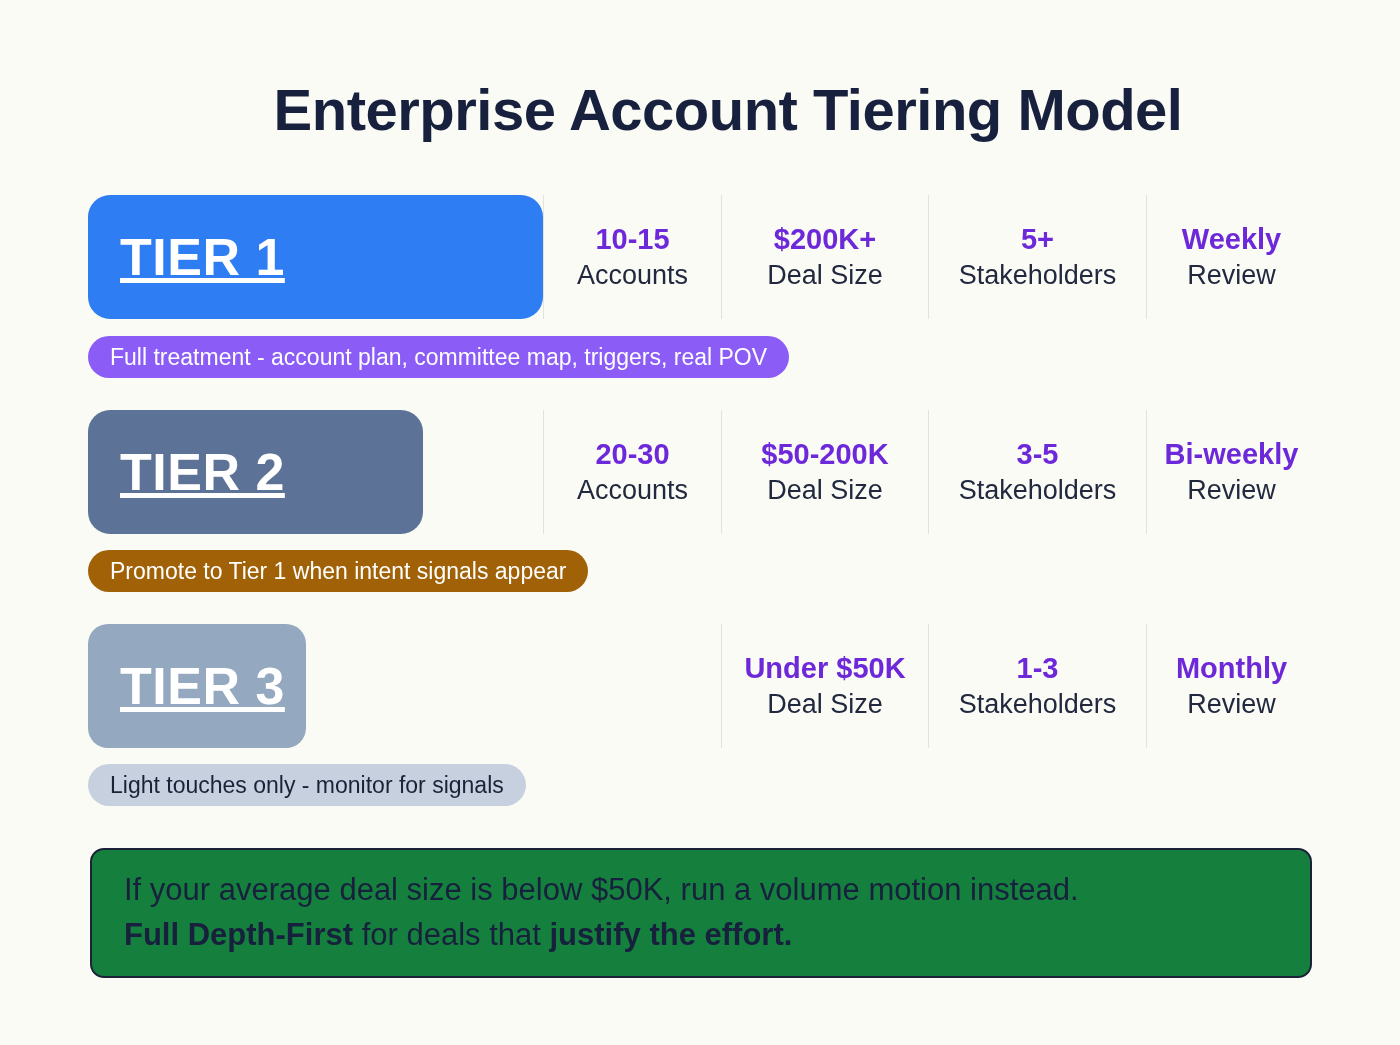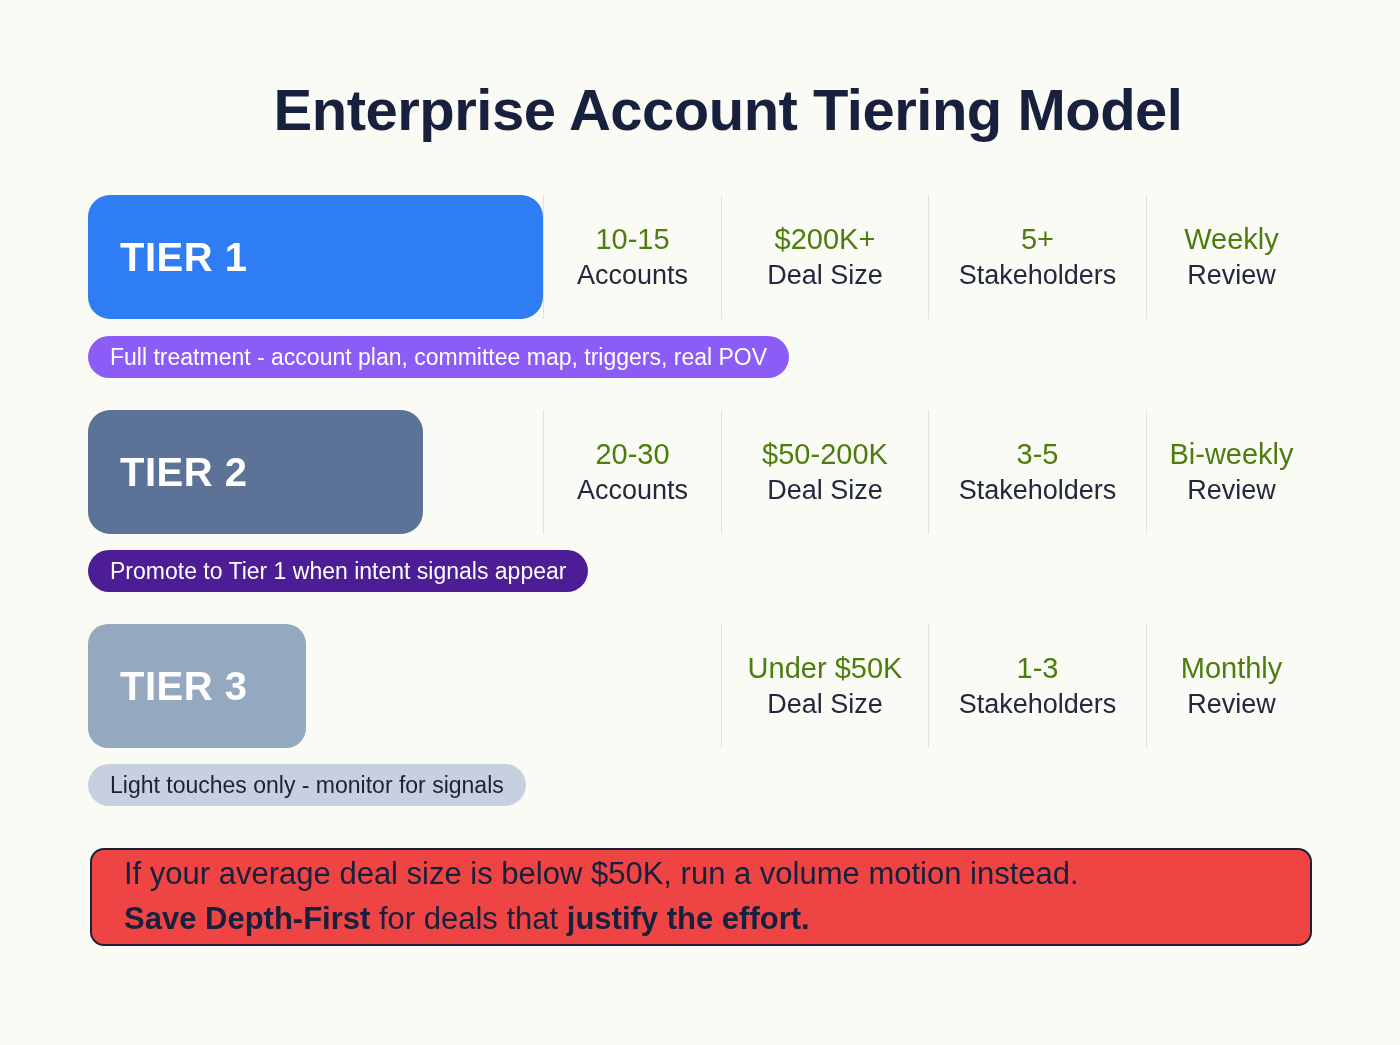--- a/index.html
+++ b/index.html
@@ -52,33 +52,34 @@
   .tier-bar {
     border-radius: 22px;
     display: flex;
     align-items: center;
     box-sizing: border-box;
     padding-left: 32px;
     flex: 0 0 auto;
   }
   .tier-bar-label {
     color: #ffffff;
-    font-size: 40px;
+    font-size: 52px;
     font-weight: bold;
     letter-spacing: 0.5px;
+    text-decoration: underline;
   }
 
   #tier-bar-1 { width: 455px; background: #2f7df3; }
   #tier-bar-2 { width: 335px; background: #5c7296; text-align: right; }
   #tier-bar-3 { width: 218px; background: #94a8bf; border-radius: 20px; }
 
   .metric-value {
     font-size: 29px;
-    font-weight: normal;
-    color: #4d7c0f;
+    font-weight: bold;
+    color: #6d28d9;
     line-height: 1.25;
     white-space: nowrap;
   }
   .metric-label {
     font-size: 27px;
     font-weight: normal;
     color: #22293f;
     line-height: 1.3;
     white-space: nowrap;
   }
@@ -111,40 +112,40 @@
     line-height: 1;
     white-space: nowrap;
   }
   #pill-tier-1 {
     top: 336px;
     background: #8b5cf6;
     color: #ffffff;
   }
   #pill-tier-2 {
     top: 550px;
-    background: #4c1d95;
+    background: #a16207;
     color: #ffffff;
   }
   #pill-tier-3 {
     top: 764px;
     background: #c7d0de;
     color: #1b2238;
   }
 
   
   .callout {
     position: absolute;
     left: 90px;
     top: 848px;
     width: 1222px;
-    height: 98px;
+    height: 130px;
     box-sizing: border-box;
     border: 2px solid #1b2238;
     border-radius: 14px;
-    background: #ef4444;
+    background: #15803d;
     padding: 22px 32px;
     display: flex;
     flex-direction: column;
     justify-content: center;
   }
   .callout-line {
     font-size: 31px;
     line-height: 1.45;
     color: #17203c;
   }
@@ -223,16 +224,16 @@
       <span class="metric-value">Monthly</span>
       <span class="metric-label">Review</span>
     </div>
   </div>
   <div class="pill" id="pill-tier-3">
     <span>Light touches only - monitor for signals</span>
   </div>
 
   <div class="callout">
     <div class="callout-line">If your average deal size is below $50K, run a volume motion instead.</div>
-    <div class="callout-line"><b>Save Depth-First</b><span> for deals that </span><b>justify the effort.</b></div>
+    <div class="callout-line"><b>Full Depth-First</b><span> for deals that </span><b>justify the effort.</b></div>
   </div>
 
 </div>
 
 </body></html>

